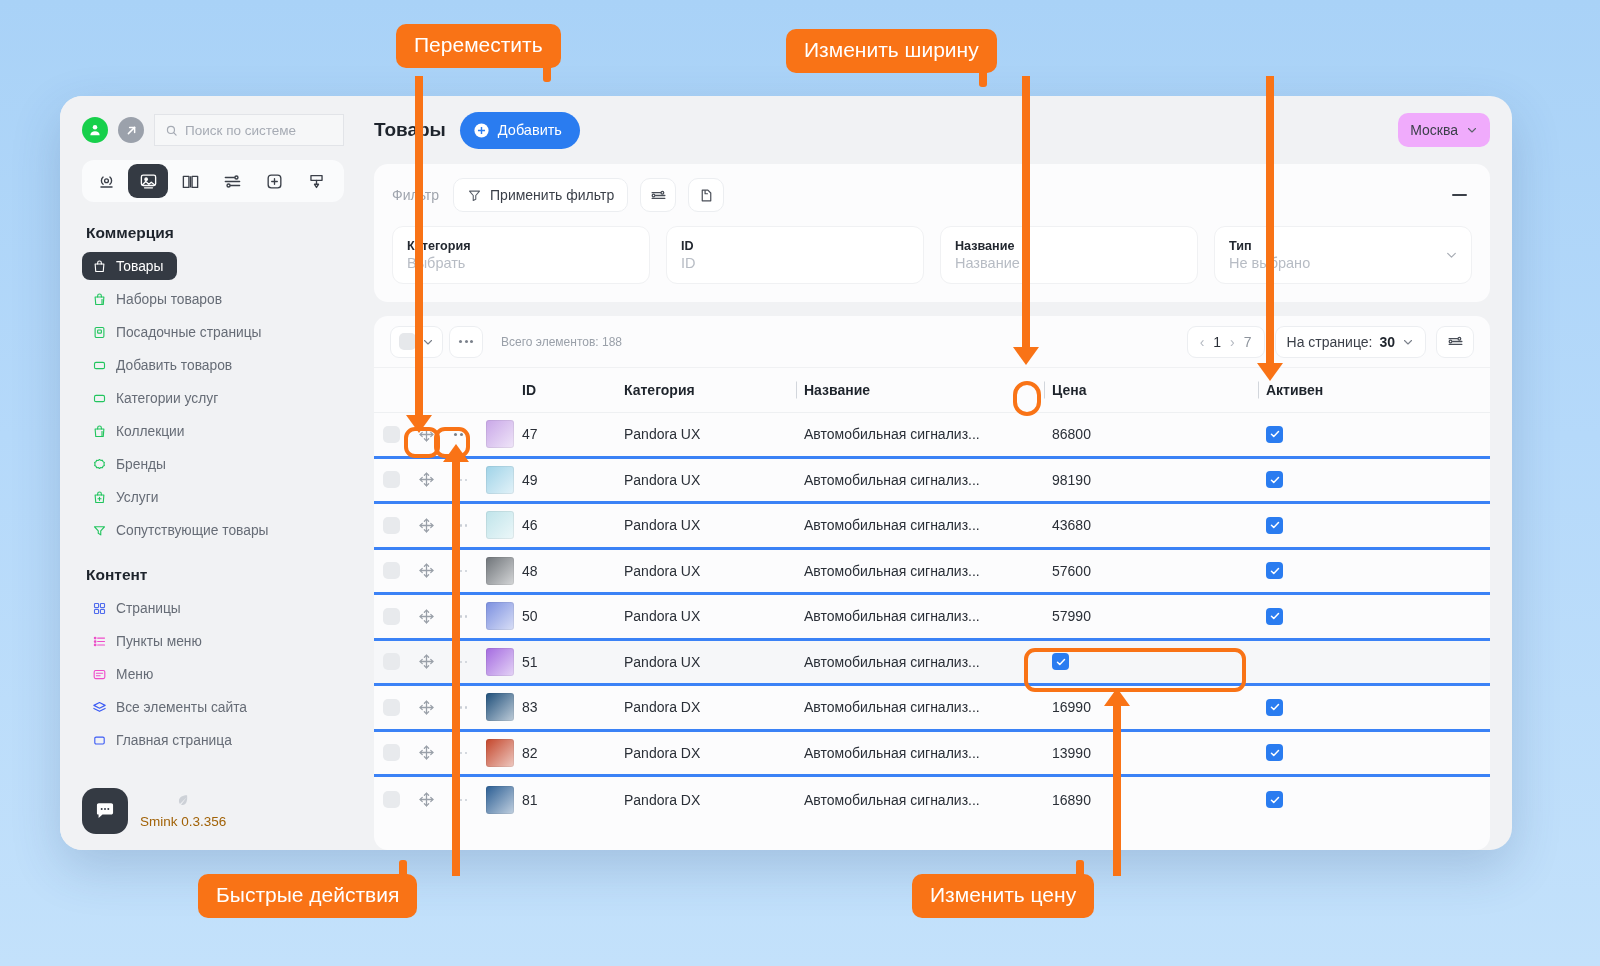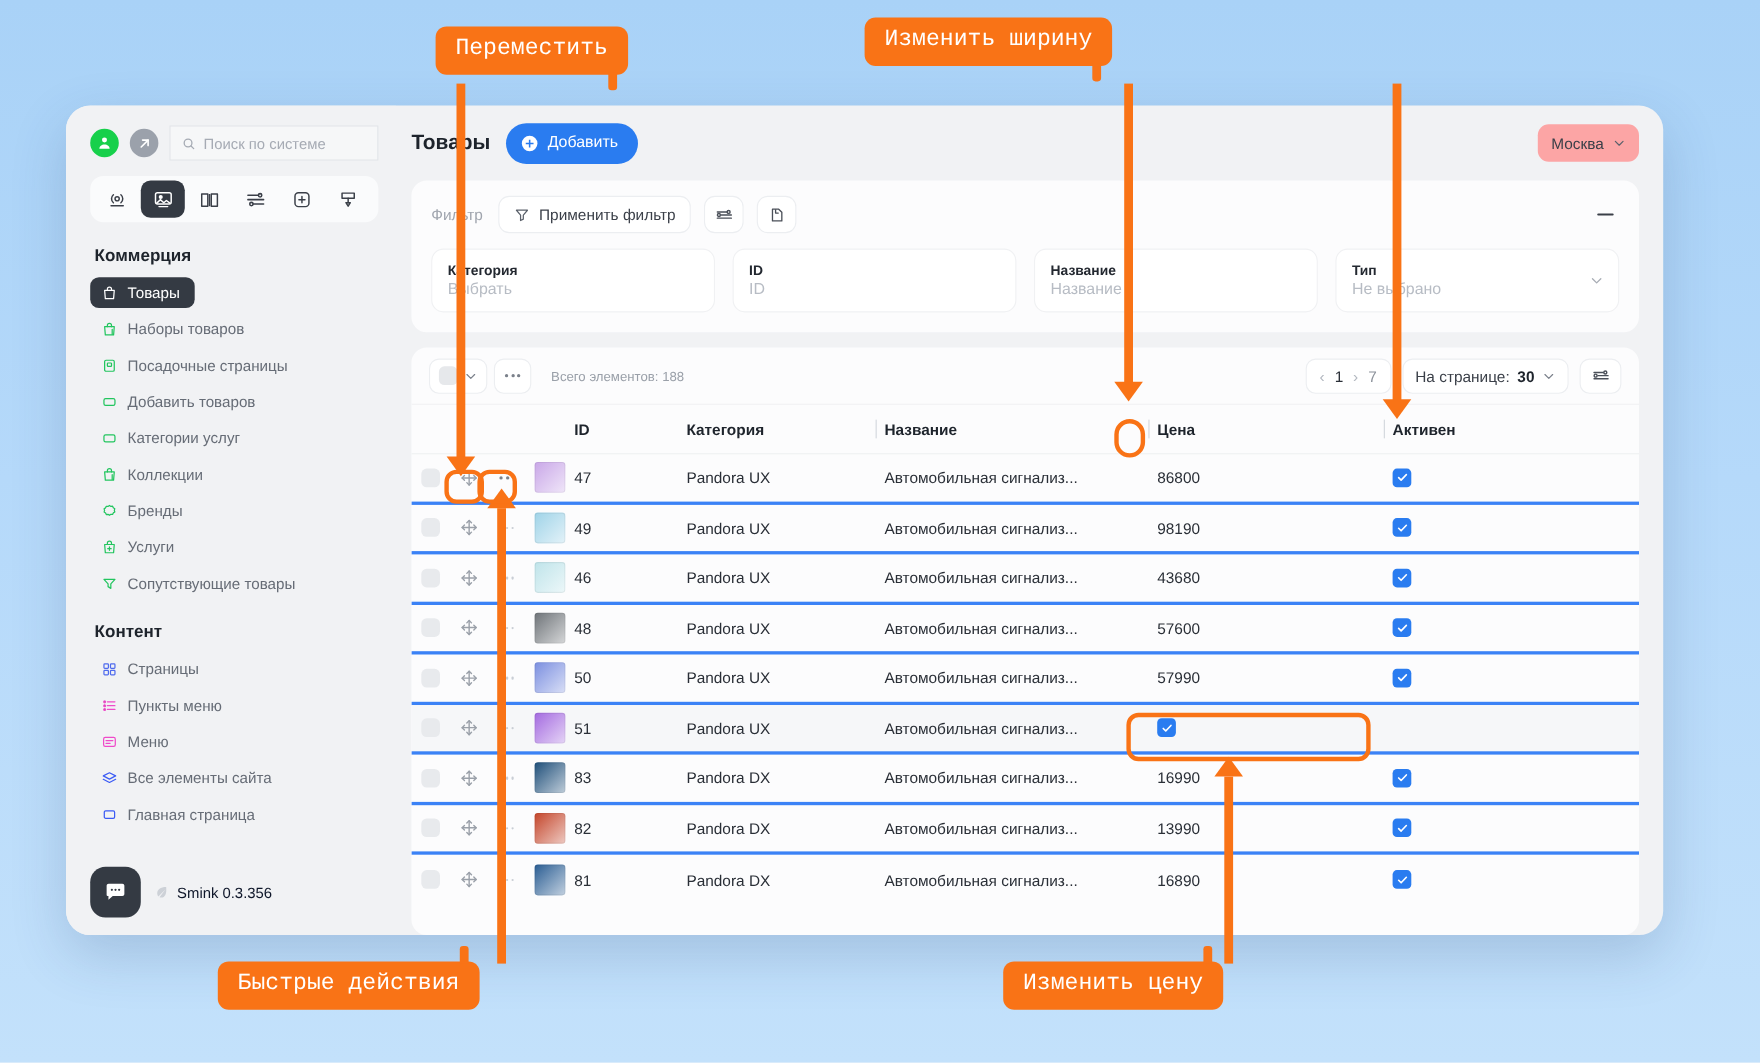--- a/index.html
+++ b/index.html
@@ -87,42 +87,42 @@
 
   .side-footer {
     margin-top: auto; padding: 0 0 16px 0;
     display: flex; align-items: center; gap: 12px;
   }
   .chat-fab {
     width: 46px; height: 46px; border-radius: 14px; background: #343a43;
     display: flex; align-items: center; justify-content: center; flex: 0 0 46px;
   }
   .chat-fab svg { width: 22px; height: 22px; }
-  .ver-wrap { display:flex; align-items:center; gap:7px; color:#0f172a; font-size:13.5px;}
+  .ver-wrap { display:flex; align-items:center; gap:7px; color:#a16207; font-size:13.5px;flex-direction:column;}
   .ver-wrap svg { width: 14px; height: 14px; }
 
   
   .main {
     flex: 1; display: flex; flex-direction: column;
     padding: 0 22px 0 0; min-width: 0;
   }
   .main-header {
     height: 68px; display: flex; align-items: center; gap: 14px;
     padding-left: 14px;
   }
   .page-title { font-size: 19px; font-weight: bold; color: #1e242c; }
   .add-btn {
     background: #2a7cf0; color: #fff; border: none; border-radius: 19px;
     height: 37px; padding: 0 18px 0 13px; font-size: 14.5px; font-weight: 500;
     display: flex; align-items: center; gap: 8px;
     font-family: inherit;
   }
   .add-btn svg { width: 17px; height: 17px; }
   .city-select {
-    margin-left: auto; background: #fca5a5; border-radius: 10px;
+    margin-left: auto; background: #f0abfc; border-radius: 10px;
     height: 34px; padding: 0 12px; display: flex; align-items: center; gap: 8px;
     font-size: 14px; color: #3a3f48;
   }
   .chev { width: 12px; height: 12px; }
 
   
   .card {
     background: #fcfcfd; border-radius: 14px;
     margin-left: 14px;
   }
@@ -238,21 +238,21 @@
   }
   .chk-on svg { width: 12px; height: 12px; }
   .price-edit {
     display: inline-flex; align-items: center;
     height: 34px; padding: 0 12px; background: #fff;
     border: 1px solid #e6e8ec; border-radius: 8px;
     width: 212px; font-size: 14px; color: #2a2f37;
   }
 
   
-  .overlay { position: absolute; inset: 0; pointer-events: none; z-index: 50; font-family: Liberation Mono, monospace; }
+  .overlay { position: absolute; inset: 0; pointer-events: none; z-index: 50; }
   .callout {
     position: absolute;
     background: #f97316; color: #fff;
     font-size: 21px; font-weight: 500;
     border-radius: 10px;
     padding: 9px 18px 11px 18px;
     white-space: nowrap;
     line-height: 1.15;
   }
   .callout::after {
@@ -898,21 +898,21 @@
   </section>
 </div>
 
 <div class="overlay">
 
   <div class="callout tail-bottom" style="left:396px; top:24px;">Переместить</div>
   <div class="ann-line" style="left:415px; top:76px; height:342px;"></div>
   <div class="ann-arrow down" style="left:406px; top:415px;"></div>
   <div class="ann-ring" style="left:404px; top:427px; width:36px; height:31px;"></div>
 
-  <div class="callout tail-bottom" style="left:786px; top:16px;">Изменить ширину</div>
+  <div class="callout tail-bottom" style="left:786px; top:29px;">Изменить ширину</div>
   <div class="ann-line" style="left:1022px; top:76px; height:274px;"></div>
   <div class="ann-arrow down" style="left:1013px; top:347px;"></div>
   <div class="ann-ring" style="left:1013px; top:381px; width:28px; height:35px; border-radius:14px;"></div>
 
   <div class="ann-line" style="left:1266px; top:76px; height:290px;"></div>
   <div class="ann-arrow down" style="left:1257px; top:363px;"></div>
 
   <div class="callout tail-top" style="left:198px; top:874px;">Быстрые действия</div>
   <div class="ann-line" style="left:452px; top:462px; height:414px;"></div>
   <div class="ann-arrow up" style="left:443px; top:444px;"></div>

